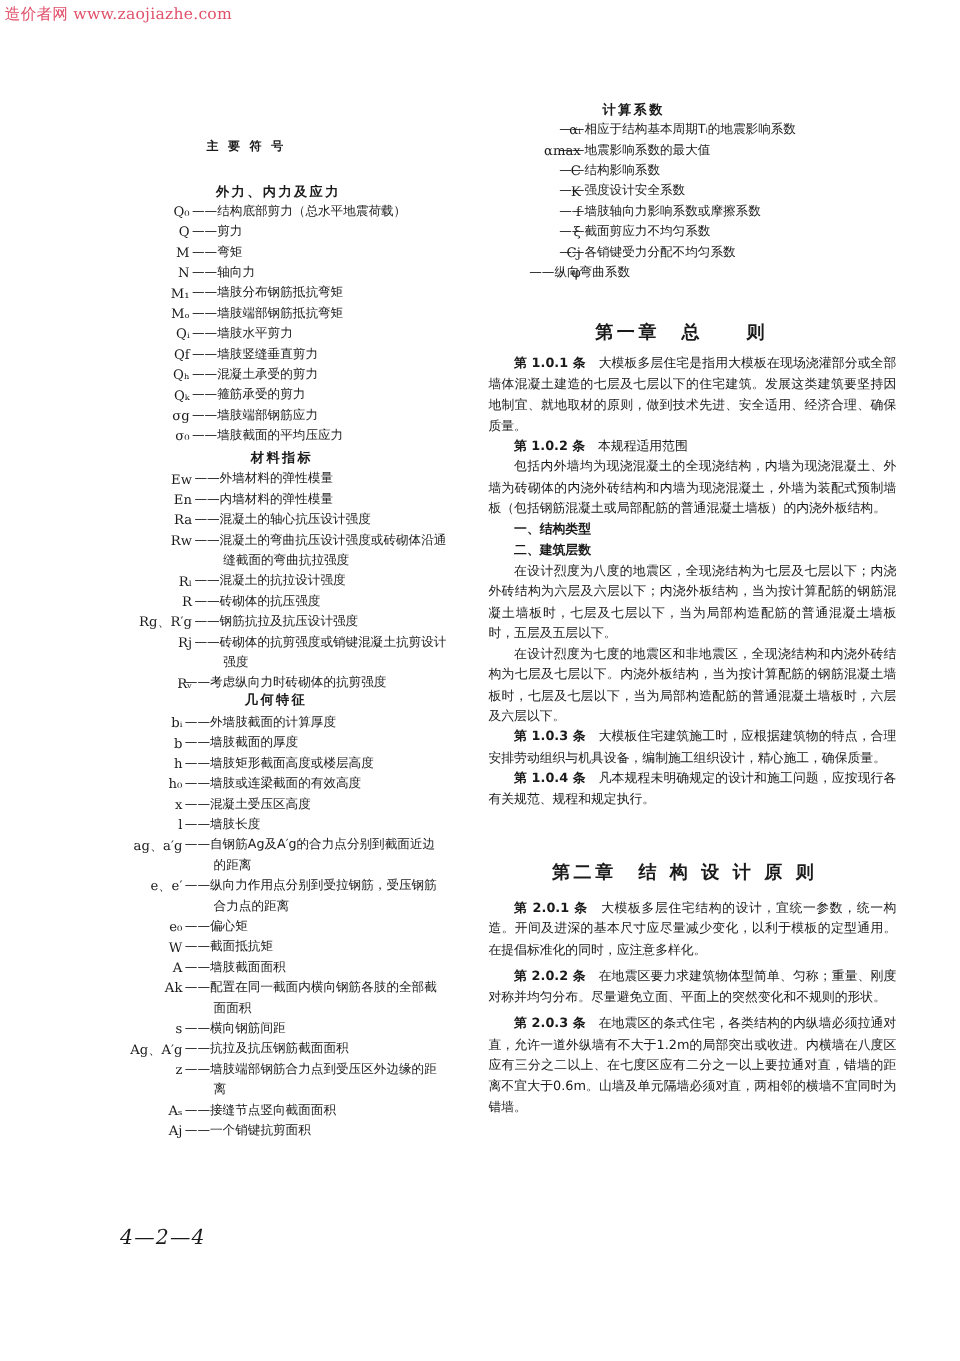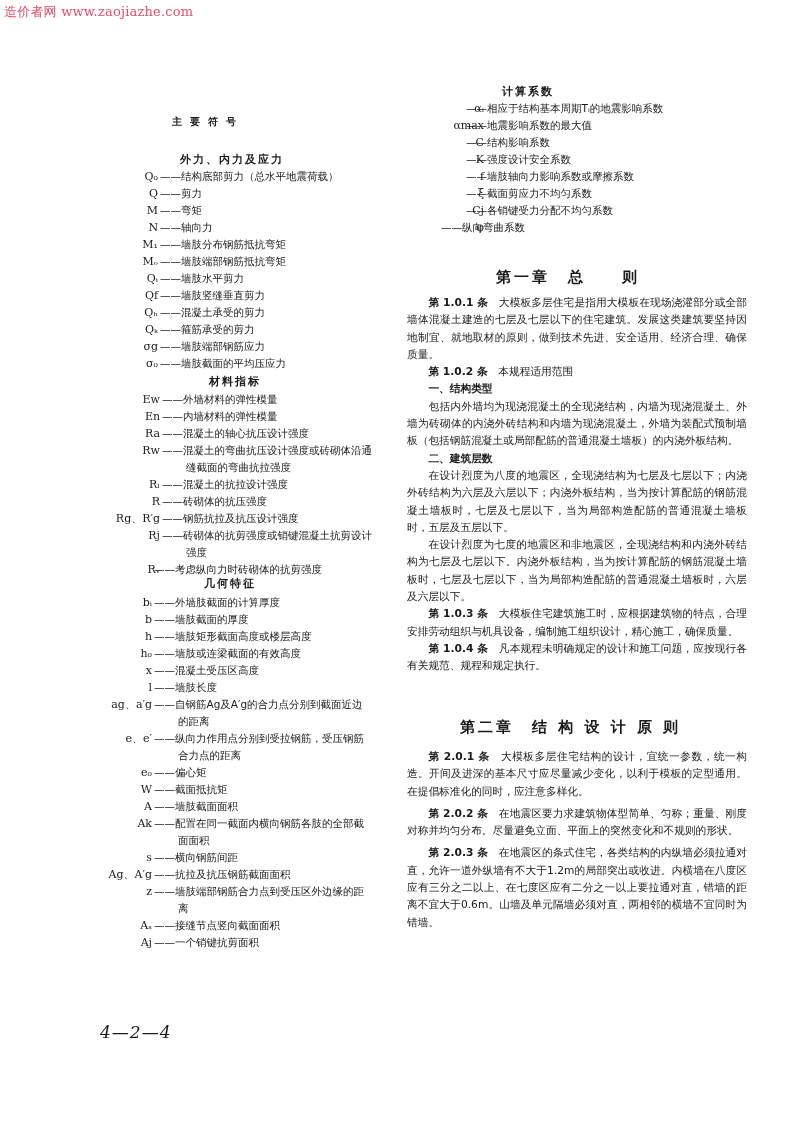--- a/index.html
+++ b/index.html
@@ -235,22 +235,22 @@
     <div class="sym-row">
       <span class="sym" style="right: 254px; width: 80px; left: auto; position: absolute; top: 0px;">φ</span>
       <span class="desc" style="margin-left: 23px;">——纵向弯曲系数</span>
     </div>
   </div>
 
 <div class="chap-title" style="left:496px;top:268px;">第一章　总　　则</div>
 <div id="chap1" style="position:absolute;left:407px;top:294px;width:340px;">
     <div class="para indent" style="position: relative;"><span class="art">第 1.0.1 条　</span><span>大模板多层住宅是指用大模板在现场浇灌部分或全部墙体混凝土建造的七层及七层以下的住宅建筑。发展这类建筑要坚持因地制宜、就地取材的原则，做到技术先进、安全适用、经济合理、确保质量。</span></div>
     <div class="para indent" style="position: relative;"><span class="art">第 1.0.2 条　</span><span>本规程适用范围</span></div>
+    <div class="para indent" style="position: relative;"><span>包括内外墙均为现浇混凝土的全现浇结构，内墙为现浇混凝土、外墙为砖砌体的内浇外砖结构和内墙为现浇混凝土，外墙为装配式预制墙板（包括钢筋混凝土或局部配筋的普通混凝土墙板）的内浇外板结构。</span></div>
     <div class="para indent" style="position: relative;"><span class="sub">一、结构类型</span></div>
-    <div class="para indent" style="position: relative;"><span>包括内外墙均为现浇混凝土的全现浇结构，内墙为现浇混凝土、外墙为砖砌体的内浇外砖结构和内墙为现浇混凝土，外墙为装配式预制墙板（包括钢筋混凝土或局部配筋的普通混凝土墙板）的内浇外板结构。</span></div>
     <div class="para indent" style="position: relative;"><span class="sub">二、建筑层数</span></div>
     <div class="para indent" style="position: relative;"><span>在设计烈度为八度的地震区，全现浇结构为七层及七层以下；内浇外砖结构为六层及六层以下；内浇外板结构，当为按计算配筋的钢筋混凝土墙板时，七层及七层以下，当为局部构造配筋的普通混凝土墙板时，五层及五层以下。</span></div>
     <div class="para indent" style="position: relative;"><span>在设计烈度为七度的地震区和非地震区，全现浇结构和内浇外砖结构为七层及七层以下。内浇外板结构，当为按计算配筋的钢筋混凝土墙板时，七层及七层以下，当为局部构造配筋的普通混凝土墙板时，六层及六层以下。</span></div>
     <div class="para indent" style="position: relative;"><span class="art">第 1.0.3 条　</span><span>大模板住宅建筑施工时，应根据建筑物的特点，合理安排劳动组织与机具设备，编制施工组织设计，精心施工，确保质量。</span></div>
     <div class="para indent" style="position: relative;"><span class="art">第 1.0.4 条　</span><span>凡本规程未明确规定的设计和施工问题，应按现行各有关规范、规程和规定执行。</span></div>
   </div>
 
 <div class="chap-title" style="left:460px;top:718px;">第二章　结 构 设 计 原 则</div>
 <div id="chap2" style="position:absolute;left:407px;top:748px;width:340px;">
     <div class="para indent" style="position: relative; margin-bottom: 5px;"><span class="art">第 2.0.1 条　</span><span>大模板多层住宅结构的设计，宜统一参数，统一构造。开间及进深的基本尺寸应尽量减少变化，以利于模板的定型通用。在提倡标准化的同时，应注意多样化。</span></div>

